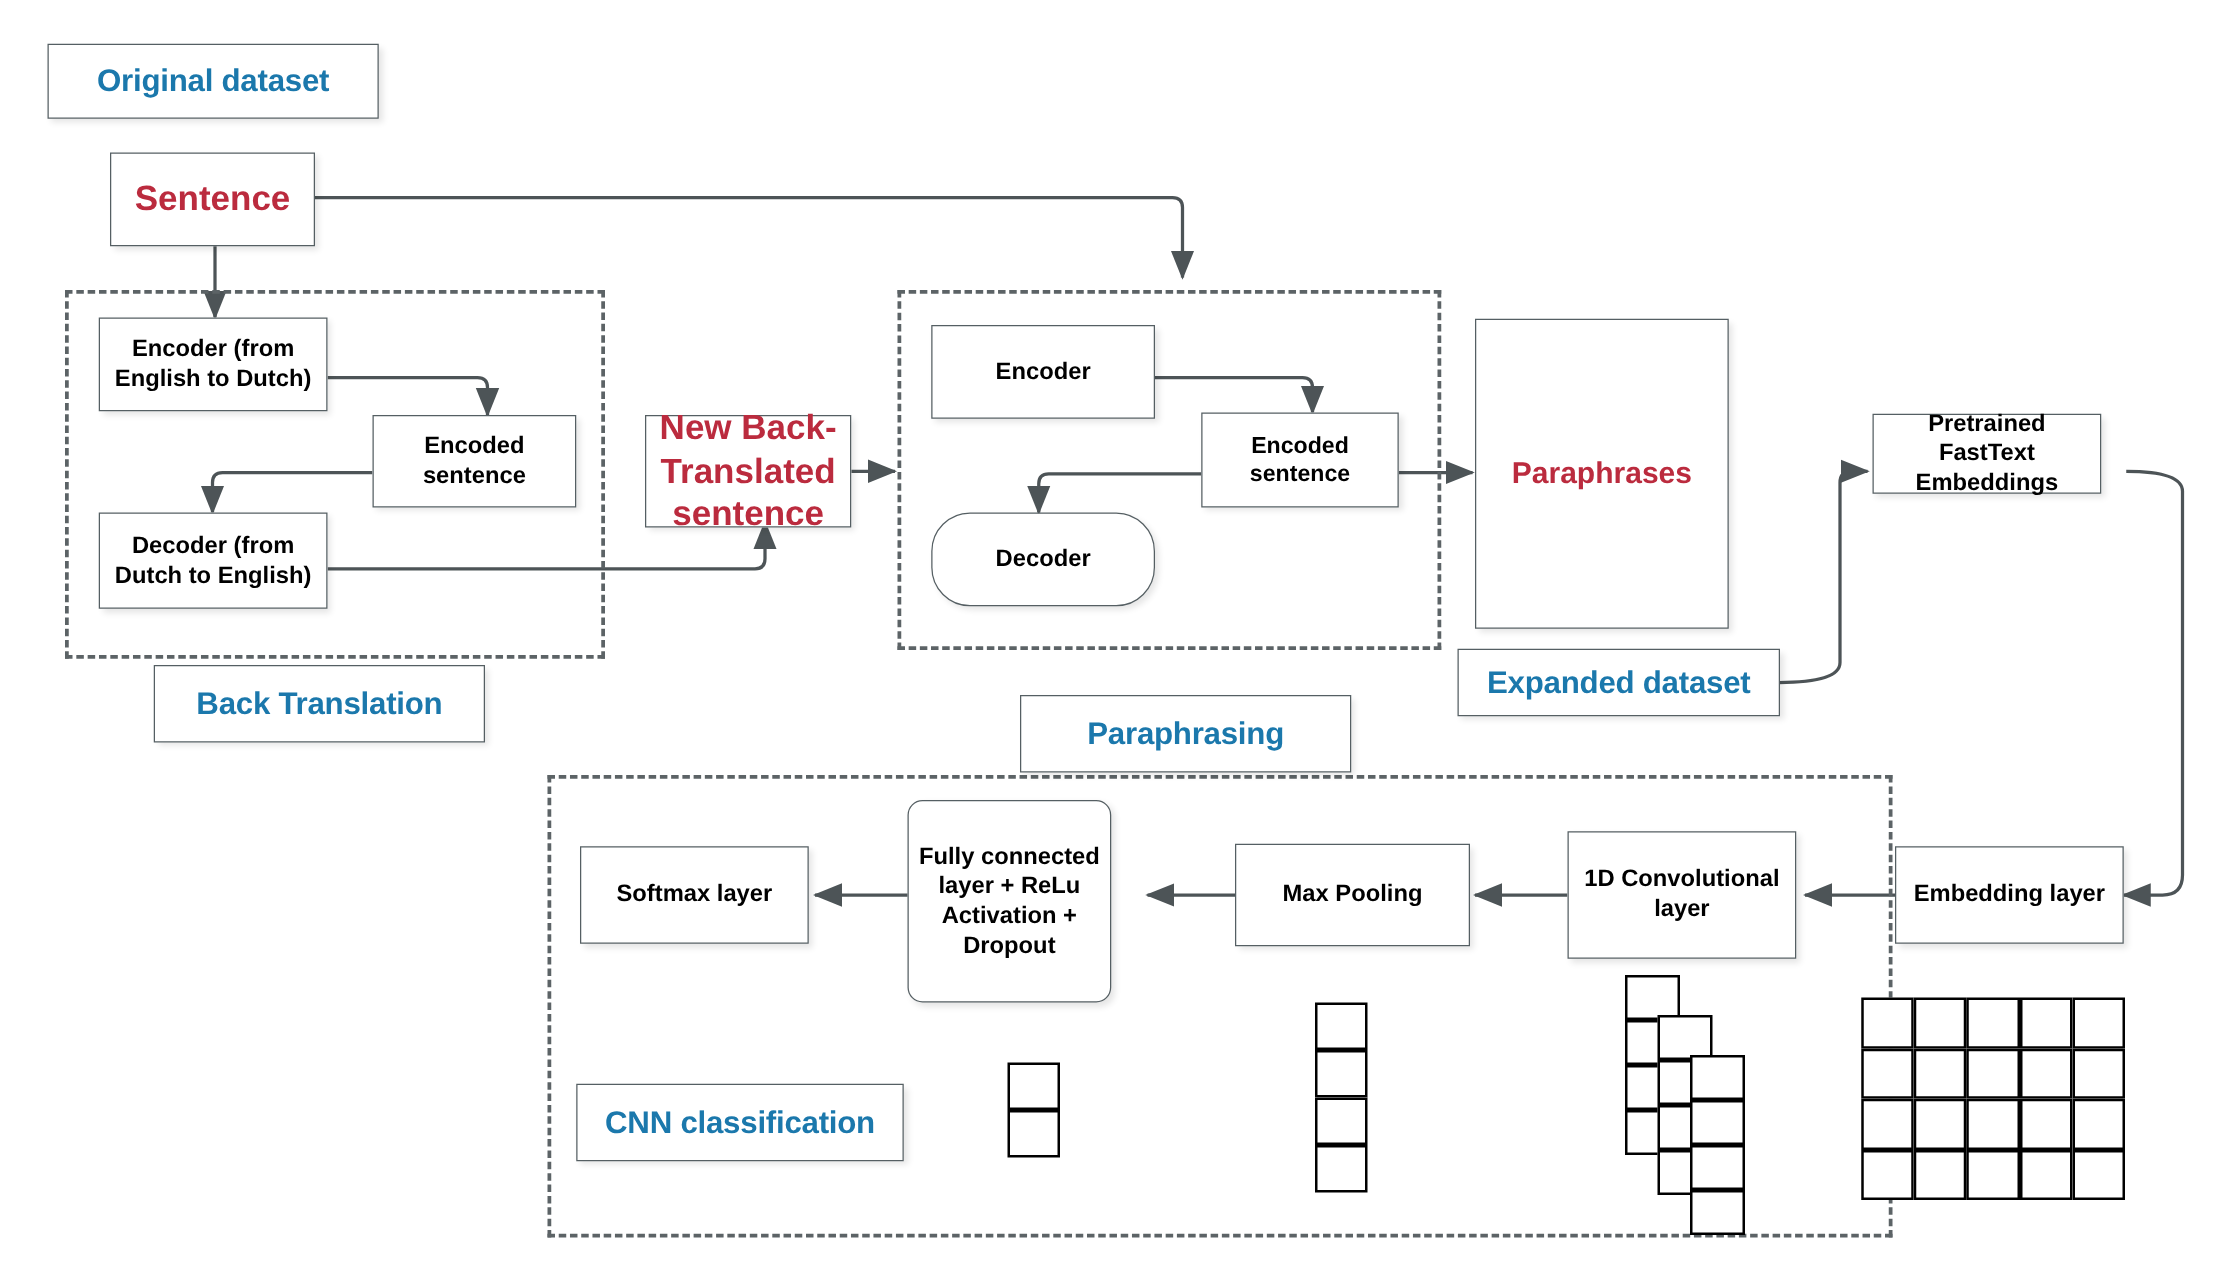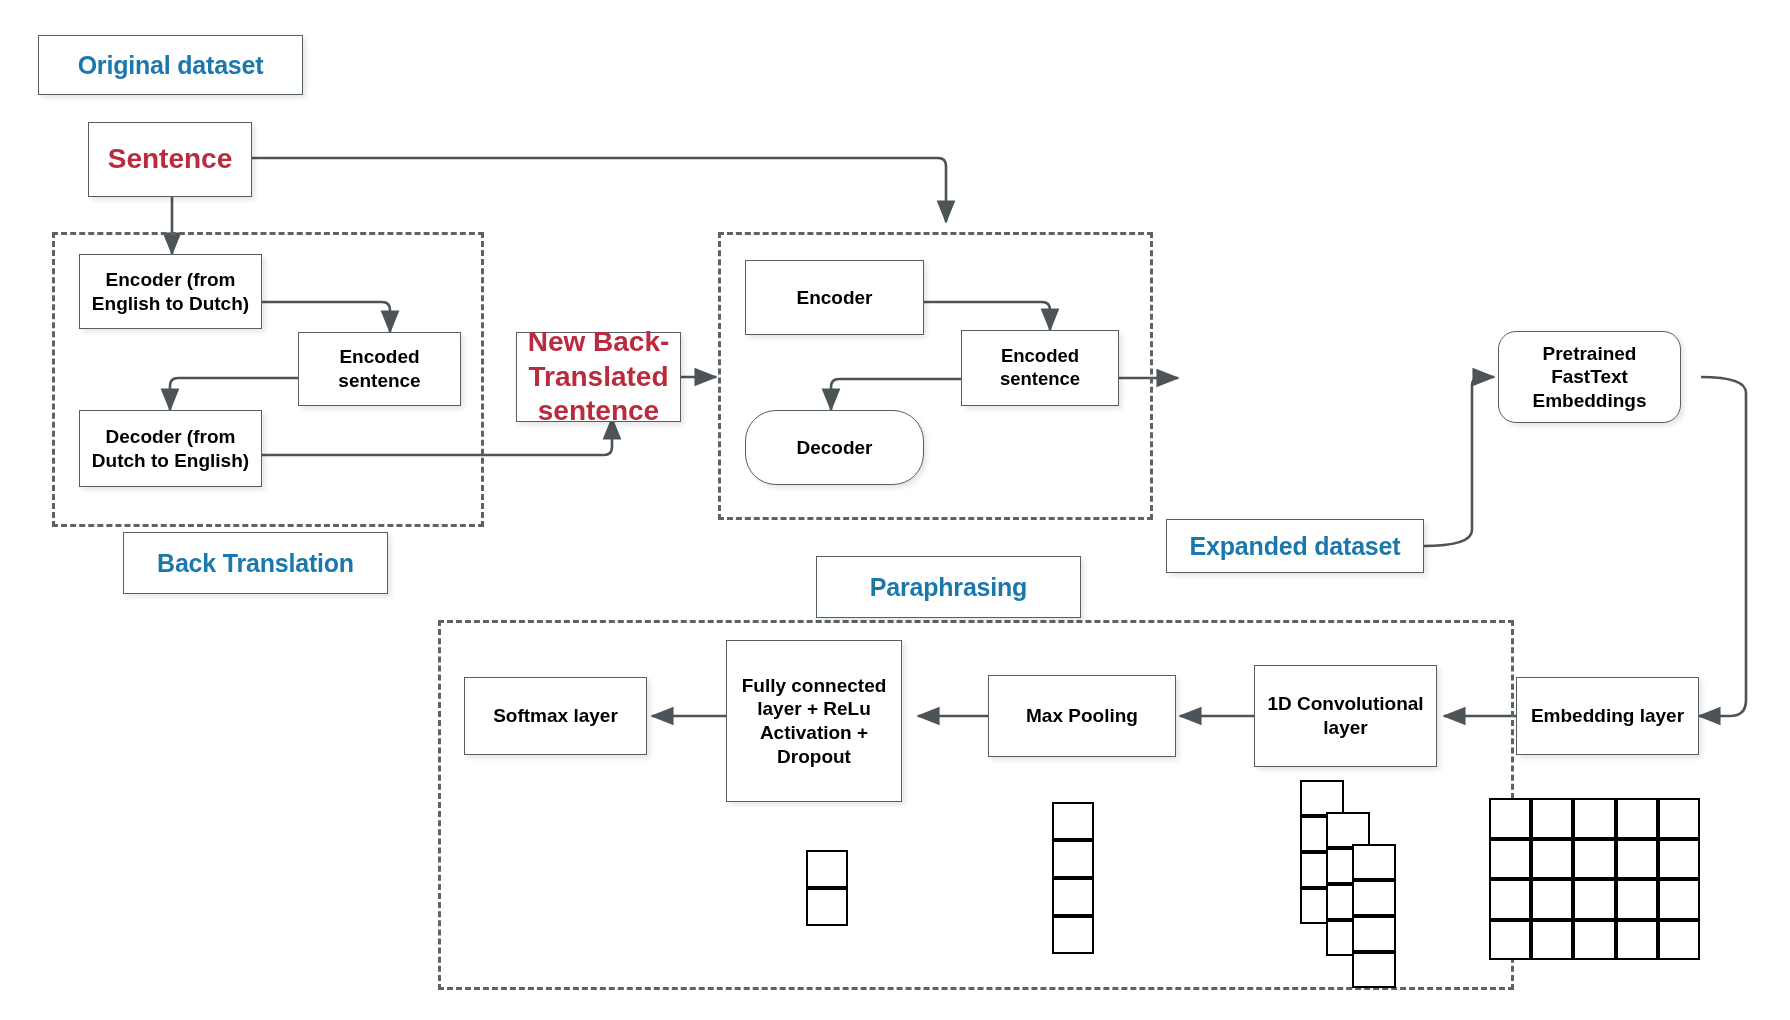--- a/index.html
+++ b/index.html
@@ -122,20 +122,23 @@
   </div>
 
   <div class="node" style="left:816px; top:556px; width:265px; height:62px;">
     <span class="blue-label">Paraphrasing</span>
   </div>
 
   <div class="node" style="left:1166px; top:519px; width:258px; height:54px;">
     <span class="blue-label">Expanded dataset</span>
   </div>
 
+  <div class="node" style="left:461px; top:867px; width:262px; height:62px;">
+    <span class="blue-label">CNN classification</span>
+  </div>
 
   <div class="node" style="left:88px; top:122px; width:164px; height:75px;">
     <span class="red-label">Sentence</span>
   </div>
 
   <div class="node" style="left:79px; top:254px; width:183px; height:75px;">
     <span class="dark-label">Encoder (from English to Dutch)</span>
   </div>
 
   <div class="node" style="left:298px; top:332px; width:163px; height:74px;">
@@ -155,38 +158,41 @@
   </div>
 
   <div class="node" style="left:961px; top:330px; width:158px; height:76px;">
     <span class="dark-label-sm">Encoded sentence</span>
   </div>
 
   <div class="node" style="left:745px; top:410px; width:179px; height:75px;border-radius:31px;">
     <span class="dark-label">Decoder</span>
   </div>
 
-
-  <div class="node" style="left:1498px; top:331px; width:183px; height:92px;border-radius:18px;">
+  <div class="node" style="left:1180px; top:255px; width:203px; height:248px;">
+    <span class="red-label" style="font-size:24px;">Paraphrases</span>
+  </div>
+
+  <div class="node" style="left:1498px; top:331px; width:183px; height:64px;">
     <span class="dark-label">Pretrained FastText Embeddings</span>
   </div>
 
   <div class="node" style="left:1516px; top:677px; width:183px; height:78px;">
     <span class="dark-label">Embedding layer</span>
   </div>
 
   <div class="node" style="left:1254px; top:665px; width:183px; height:102px;">
     <span class="dark-label">1D Convolutional layer</span>
   </div>
 
   <div class="node" style="left:988px; top:675px; width:188px; height:82px;">
     <span class="dark-label">Max Pooling</span>
   </div>
 
-  <div class="node" style="left:726px; top:640px; width:176px; height:162px;">
+  <div class="node" style="left:726px; top:640px; width:163px; height:162px;border-radius:12px;">
     <span class="dark-label">Fully connected layer + ReLu Activation + Dropout</span>
   </div>
 
   <div class="node" style="left:464px; top:677px; width:183px; height:78px;">
     <span class="dark-label">Softmax layer</span>
   </div>
 
   <div class="grid-shape" id="embedding-matrix" style="left:1489px; top:798px; width:211px; height:162px;">
       <div class="cell" style="left: 0px; top: 0px; width: 42.2px; height: 40.5px;"></div>
       <div class="cell" style="left: 42.2px; top: 0px; width: 42.2px; height: 40.5px;"></div>

